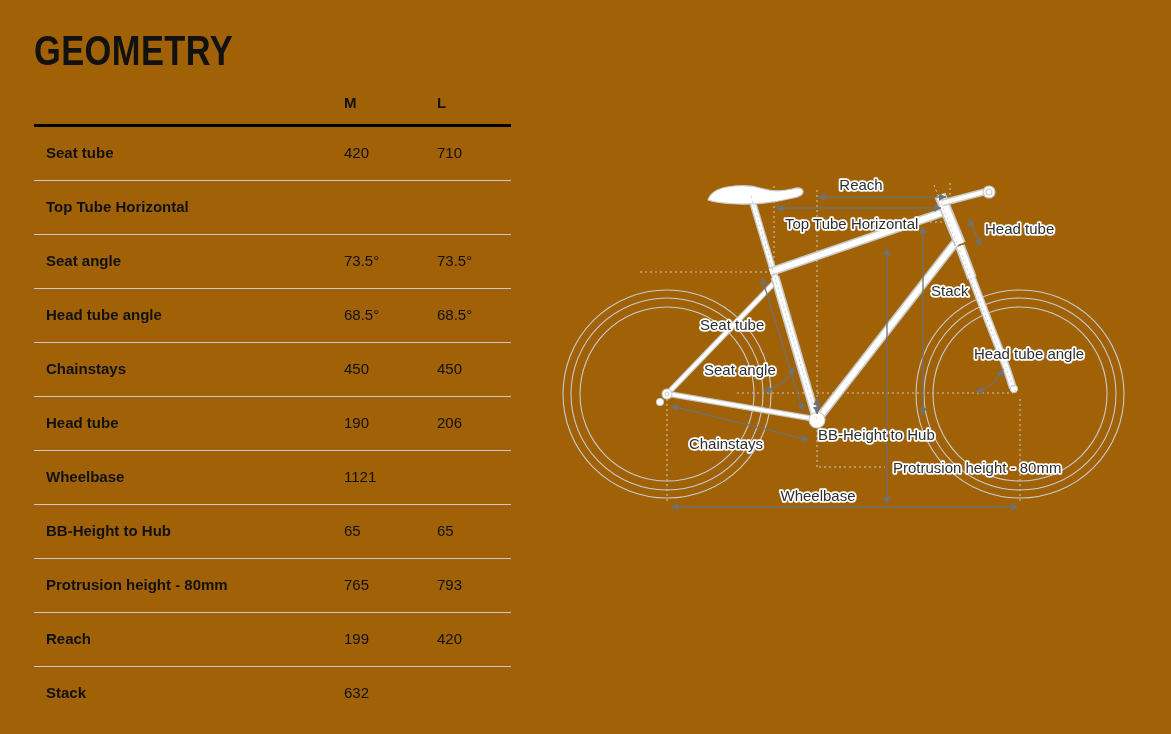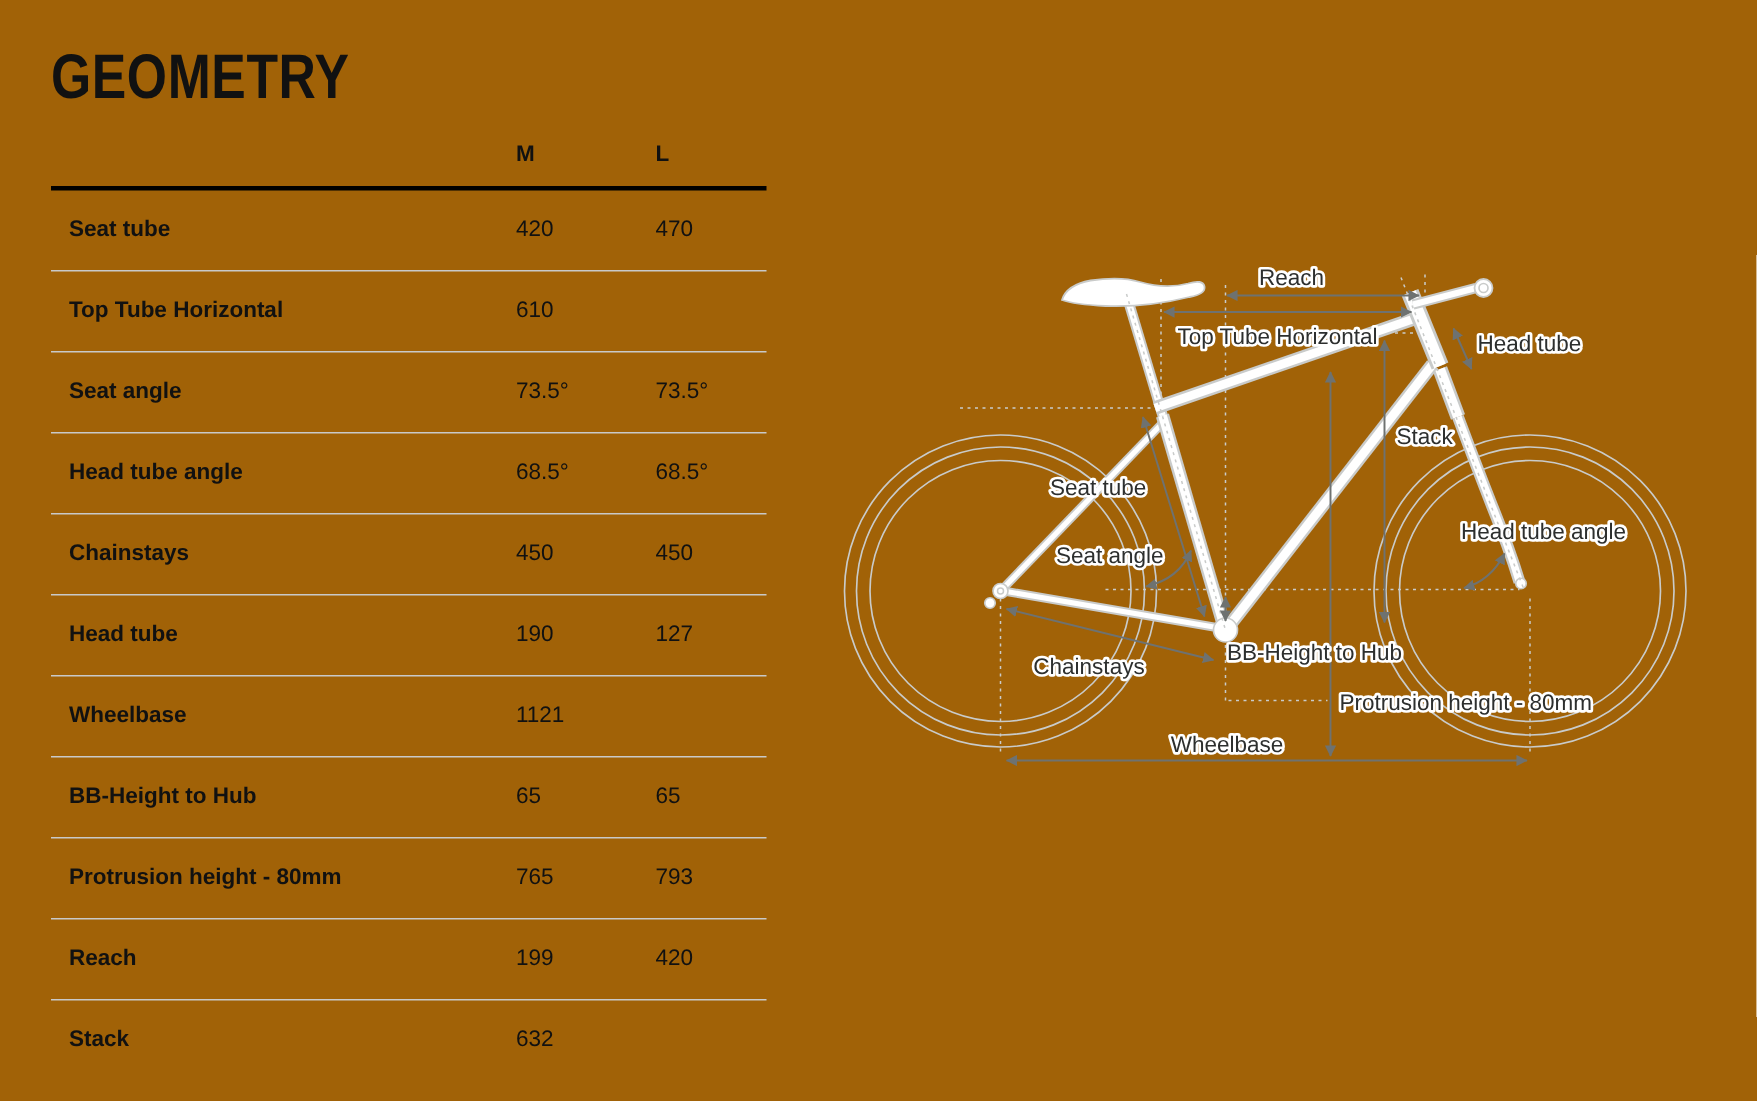--- a/index.html
+++ b/index.html
@@ -33,45 +33,44 @@
 
   <div class="geo-table">
     <div class="geo-head">
       <div class="c-label"></div>
       <div class="c-m">M</div>
       <div class="c-l">L</div>
     </div>
     <div class="geo-row">
       <div class="c-label">Seat tube</div>
       <div class="c-m">420</div>
-      <div class="c-l">470</div>
+      <div class="c-l">710</div>
     </div>
     <div class="geo-row">
       <div class="c-label">Top Tube Horizontal</div>
-      <div class="c-l">610</div>
     </div>
     <div class="geo-row">
       <div class="c-label">Seat angle</div>
       <div class="c-m">73.5°</div>
       <div class="c-l">73.5°</div>
     </div>
     <div class="geo-row">
       <div class="c-label">Head tube angle</div>
       <div class="c-m">68.5°</div>
       <div class="c-l">68.5°</div>
     </div>
     <div class="geo-row">
       <div class="c-label">Chainstays</div>
       <div class="c-m">450</div>
       <div class="c-l">450</div>
     </div>
     <div class="geo-row">
       <div class="c-label">Head tube</div>
       <div class="c-m">190</div>
-      <div class="c-l">127</div>
+      <div class="c-l">206</div>
     </div>
     <div class="geo-row">
       <div class="c-label">Wheelbase</div>
       <div class="c-m">1121</div>
     </div>
     <div class="geo-row">
       <div class="c-label">BB-Height to Hub</div>
       <div class="c-m">65</div>
       <div class="c-l">65</div>
     </div>

